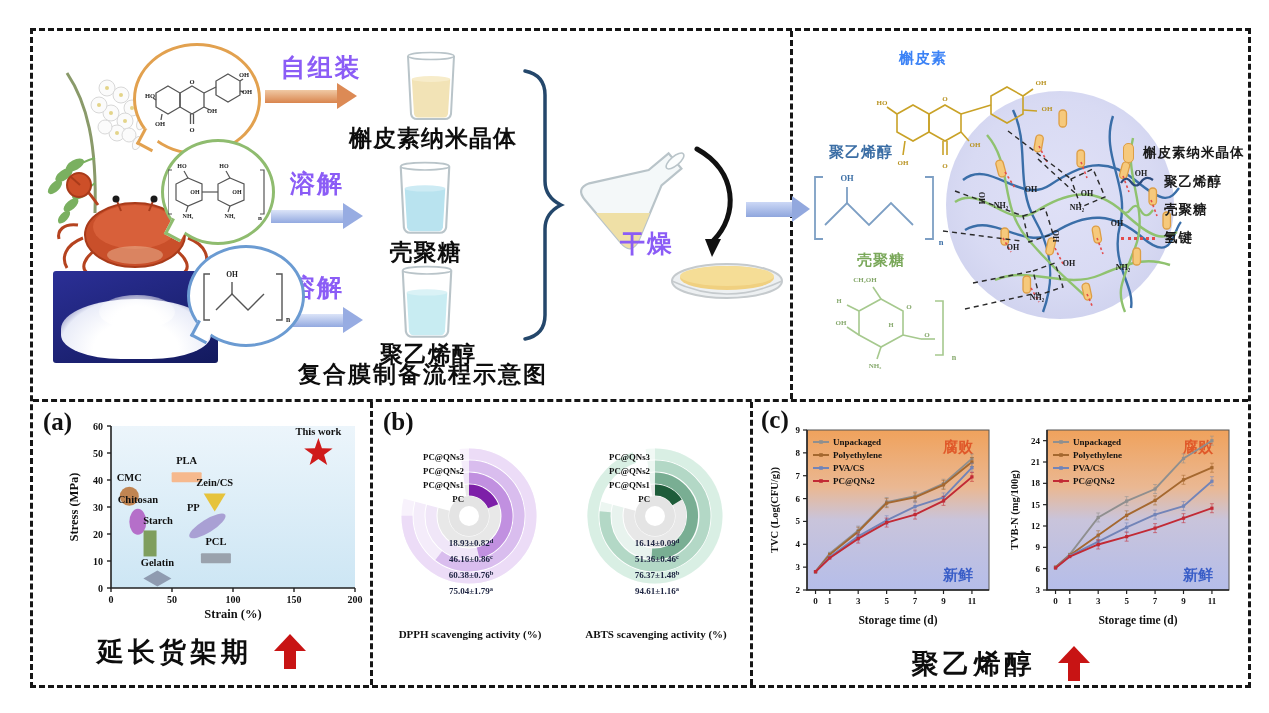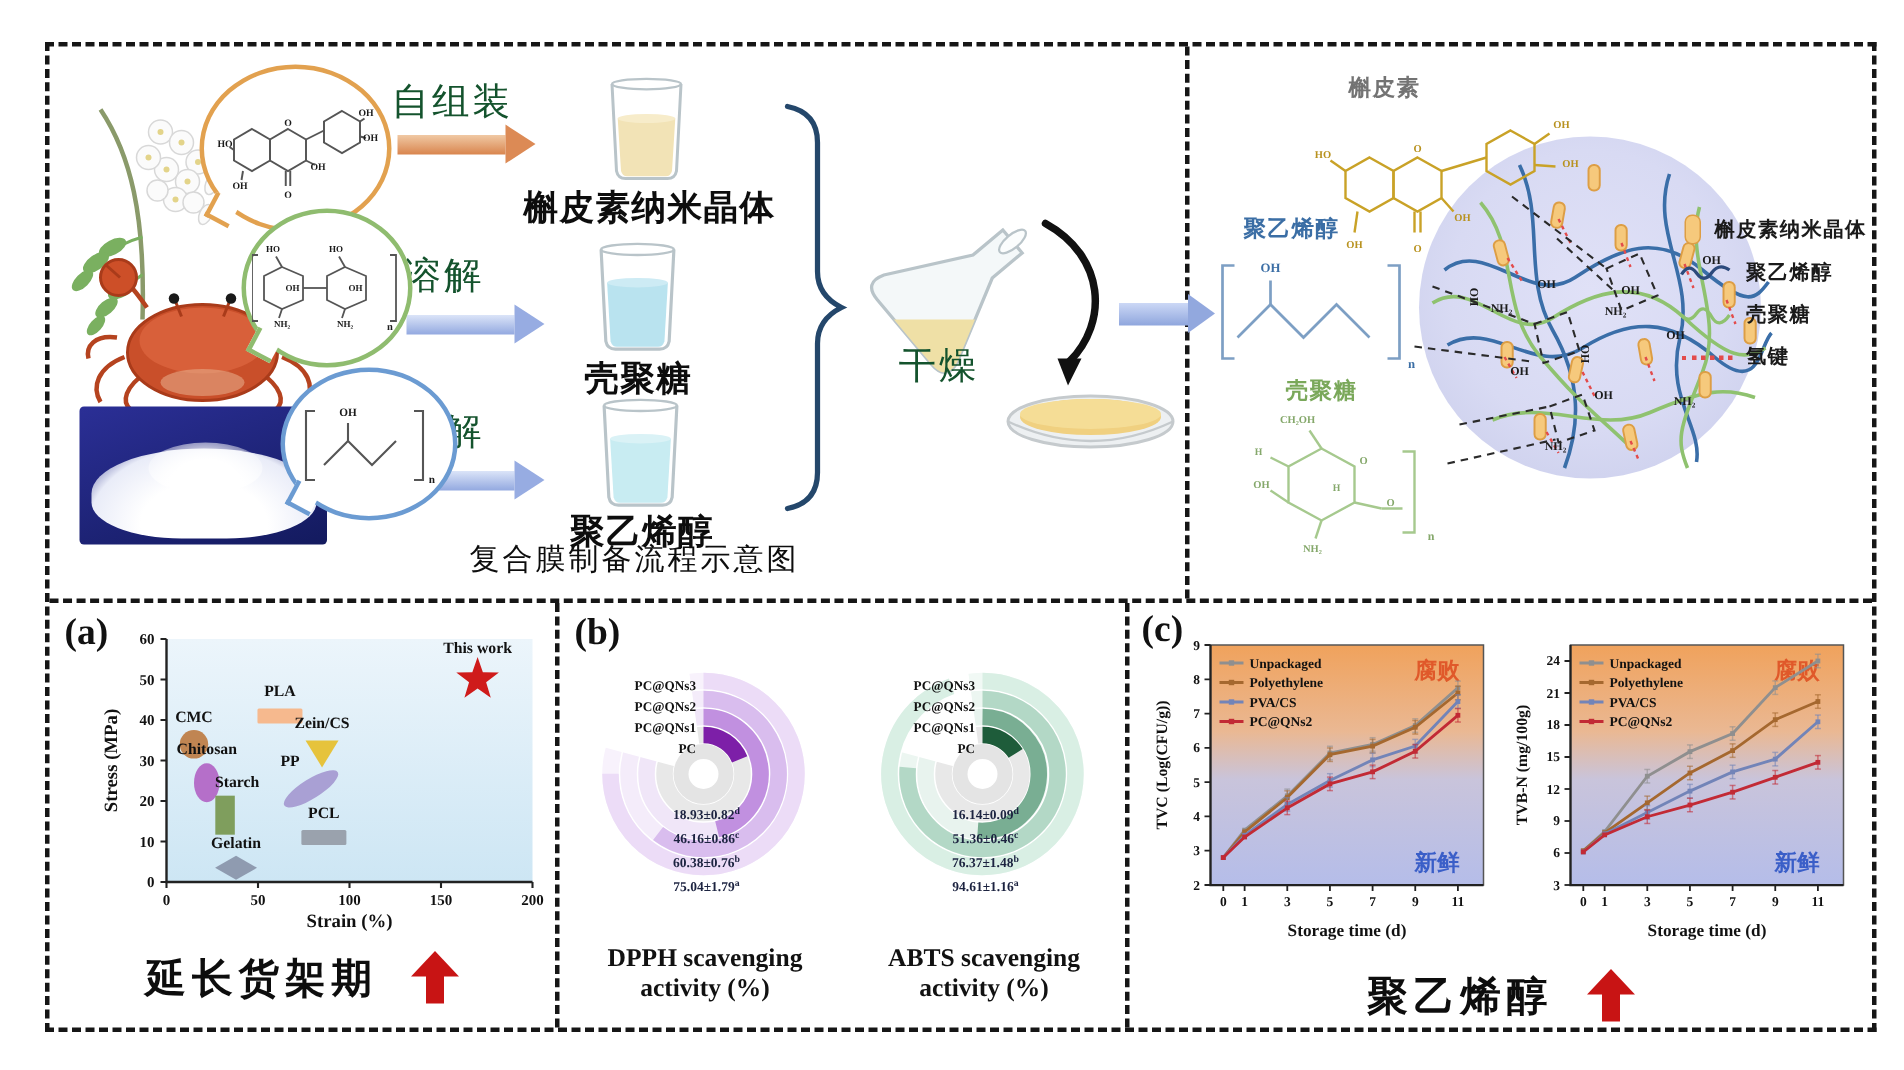--- a/index.html
+++ b/index.html
@@ -7,23 +7,23 @@
          font-family:"Liberation Sans",sans-serif;overflow:hidden}
   .frame{position:absolute;left:30px;top:28px;width:1221px;height:660px;
          border:3px dashed #161616;box-sizing:border-box}
   .tl{position:absolute;left:0;top:0;width:760px;height:368px;border-right:3px dashed #161616;box-sizing:border-box}
   .tr{position:absolute;left:760px;top:0;right:0;height:368px}
   .bottom{position:absolute;left:0;top:368px;right:0;bottom:0;border-top:3px dashed #161616;box-sizing:border-box}
   .pa{position:absolute;left:0;top:0;width:340px;height:100%;border-right:3px dashed #161616;box-sizing:border-box}
   .pb{position:absolute;left:340px;top:0;width:380px;height:100%;border-right:3px dashed #161616;box-sizing:border-box}
   .pc{position:absolute;left:720px;top:0;right:0;height:100%}
   .abs{position:absolute}
-  .arrow-label{position:absolute;font-size:25px;font-weight:normal;color:#14532d;letter-spacing:2px;}
+  .arrow-label{position:absolute;font-size:25px;font-weight:bold;color:#8b5cf6;letter-spacing:2px;text-align:center}
   .bk-label{position:absolute;font-size:23px;font-weight:bold;color:#0d0d0d;text-align:center;letter-spacing:1px}
-  .sec-title{position:absolute;font-weight:normal;color:#0d0d0d;font-size:20px;letter-spacing:2px;text-align:center}
+  .sec-title{position:absolute;font-weight:bold;color:#0d0d0d;font-size:23px;letter-spacing:2px;text-align:center}
   .parrow{position:absolute;display:flex;align-items:center}
   .parrow .shaft{height:13px;width:72px}
   .parrow .head{width:0;height:0;border-top:13px solid transparent;border-bottom:13px solid transparent}
   .parrow.orange .shaft{background:linear-gradient(180deg,#f0c9a4,#d9854e)}
   .parrow.orange .head{border-left:20px solid #dc8a55}
   .parrow.blue .shaft{background:linear-gradient(180deg,#dbe4f8,#93a9e0)}
   .parrow.blue .head{border-left:20px solid #97ace2}
   .bubble{position:absolute;border-radius:50%;background:#fff;display:flex;align-items:center;justify-content:center;z-index:3}
   .bubble::after{content:"";position:absolute;width:15px;height:15px;background:#fff;
                  border-right:3px solid var(--bc);border-bottom:3px solid var(--bc);
@@ -44,21 +44,21 @@
   .capsule{width:9px;height:18px;border-radius:5px;background:#f6c97c;border:1.5px solid #dd9e45}
   .dotted-swatch{width:34px;border-top:3px dotted #e34b4b}
   .ptag{position:absolute;font-family:"Liberation Serif",serif;font-weight:bold;font-size:25px;color:#111}
   .cap-row{position:absolute;left:0;right:0;display:flex;justify-content:center;align-items:center;gap:22px}
   .cap-text{font-size:27px;font-weight:bold;color:#0d0d0d;letter-spacing:4px}
   .up-arrow{position:relative;width:32px;height:36px;display:inline-block}
   .up-arrow::before{content:"";position:absolute;left:0;top:0;border-left:16px solid transparent;
         border-right:16px solid transparent;border-bottom:17px solid #c81414}
   .up-arrow::after{content:"";position:absolute;left:10px;top:16px;width:12px;height:19px;background:#c81414}
   .donut-cap{width:182px;text-align:center;font-family:"Liberation Serif",serif;font-weight:bold;
-             font-size:17px;color:#111;margin-top:4px}
+             font-size:11px;color:#111;margin-top:4px}
 </style>
 </head>
 <body>
 
 <div class="stage">
   <div class="frame">
 
     <section class="tl">
 
       <svg class="abs" style="left:4px;top:32px" width="128" height="165" viewBox="0 0 128 165">
@@ -313,21 +313,21 @@
           <text x="134" y="186" font-size="8" font-family="&quot;Liberation Serif&quot;,serif" font-weight="bold" fill="#1b1b1b" text-anchor="middle">OH</text>
           <text x="206" y="96" font-size="8" font-family="&quot;Liberation Serif&quot;,serif" font-weight="bold" fill="#1b1b1b" text-anchor="middle">OH</text>
           <text x="66" y="128" font-size="8" font-family="&quot;Liberation Serif&quot;,serif" font-weight="bold" fill="#1b1b1b" text-anchor="middle">NH₂</text>
           <text x="142" y="130" font-size="8" font-family="&quot;Liberation Serif&quot;,serif" font-weight="bold" fill="#1b1b1b" text-anchor="middle">NH₂</text>
           <text x="102" y="220" font-size="8" font-family="&quot;Liberation Serif&quot;,serif" font-weight="bold" fill="#1b1b1b" text-anchor="middle">NH₂</text>
           <text x="188" y="190" font-size="8" font-family="&quot;Liberation Serif&quot;,serif" font-weight="bold" fill="#1b1b1b" text-anchor="middle">NH₂</text>
           <text x="50" y="118" font-size="8" font-family="&quot;Liberation Serif&quot;,serif" font-weight="bold" fill="#1b1b1b" text-anchor="middle" transform="rotate(-90 50 118)">HO</text>
           <text x="124" y="156" font-size="8" font-family="&quot;Liberation Serif&quot;,serif" font-weight="bold" fill="#1b1b1b" text-anchor="middle" transform="rotate(-90 124 156)">HO</text>
         </svg>
 
-      <div class="mol-label" style="left:106px;top:18px;color:#737373">槲皮素</div>
+      <div class="mol-label" style="left:106px;top:18px;color:#3b82f6">槲皮素</div>
       <svg class="abs" style="left:80px;top:36px" width="185" height="105" viewBox="0 0 185 105">
         <g stroke="#c9a227" stroke-width="1.6" fill="none">
           <polygon points="40,38 56,47 56,65 40,74 24,65 24,47"></polygon>
           <polygon points="72,38 88,47 88,65 72,74 56,65 56,47"></polygon>
           <polygon points="134,20 150,29 150,47 134,56 118,47 118,29"></polygon>
           <line x1="88" y1="47" x2="118" y2="38"></line>
           <line x1="70" y1="74" x2="70" y2="88"></line>
             <line x1="74" y1="74" x2="74" y2="88"></line>
           <line x1="24" y1="47" x2="14" y2="40"></line>
             <line x1="150" y1="29" x2="160" y2="22"></line>

